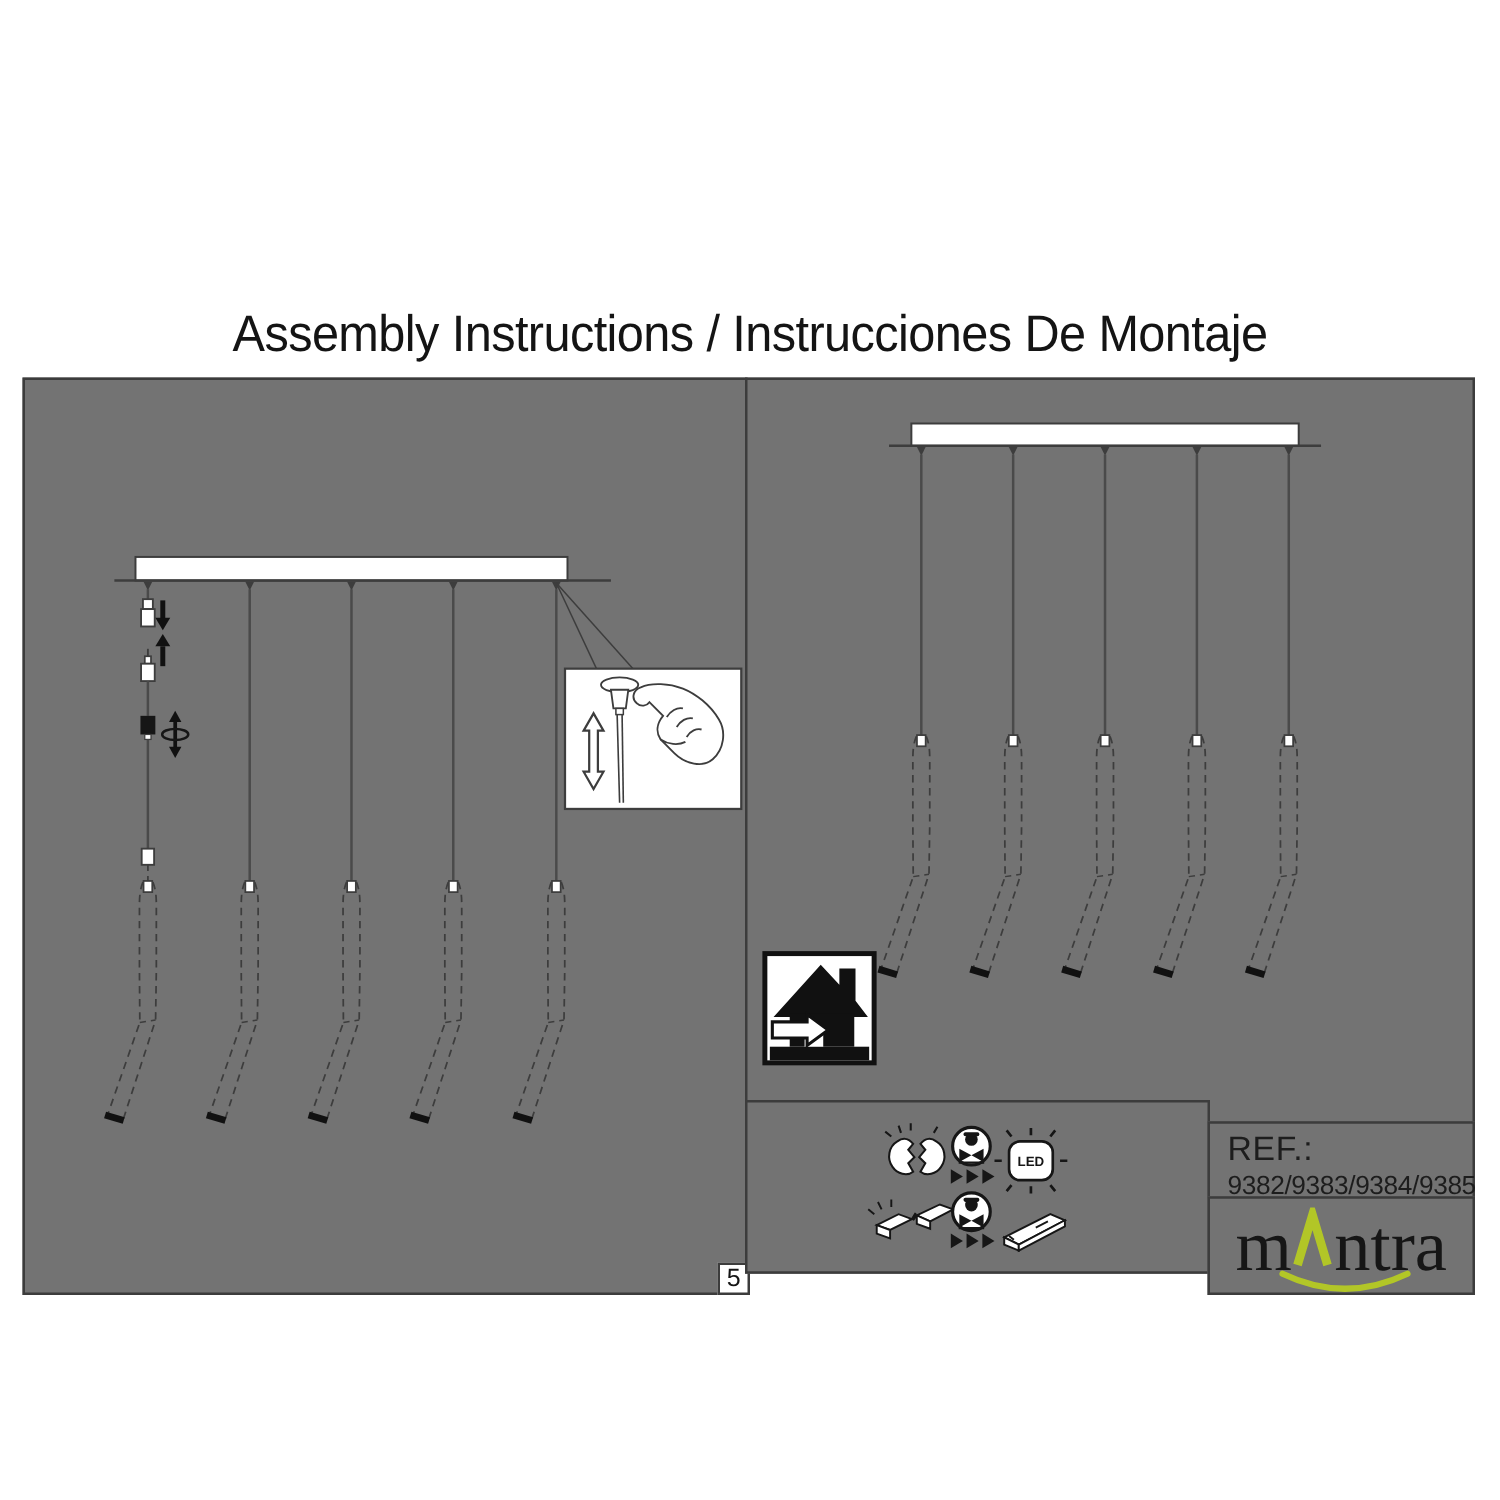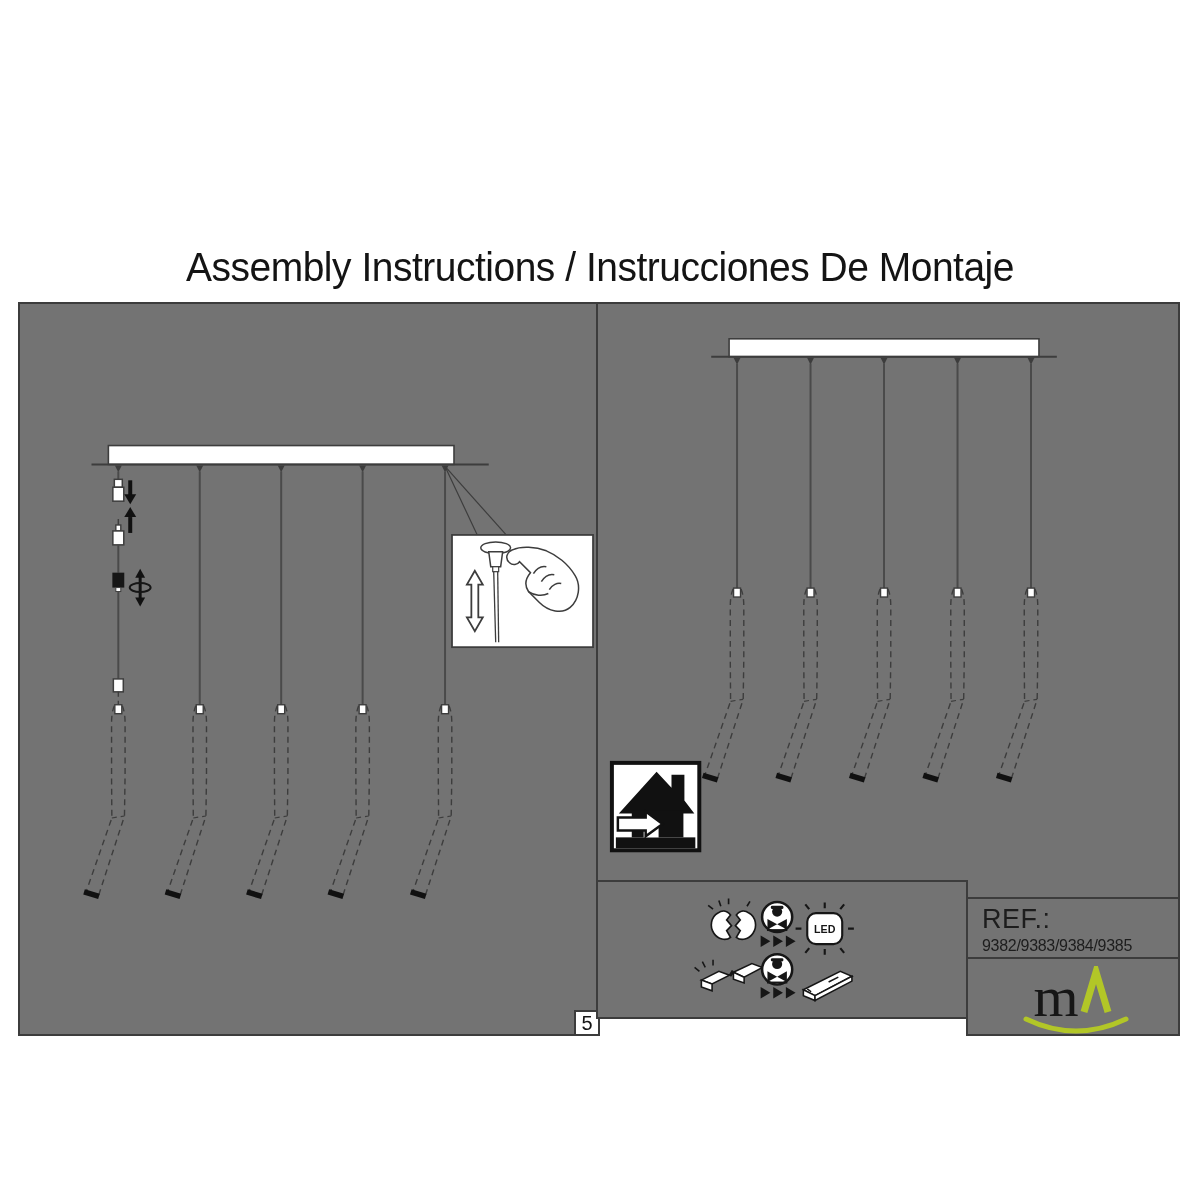--- a/index.html
+++ b/index.html
@@ -10,21 +10,21 @@
   #left-panel{left:18px;top:258px;width:580px;height:734px;}
   #right-panel{left:596px;top:258px;width:584px;height:597px;}
   #icons-panel{left:596px;top:836px;width:372px;height:139px;}
   #ref-panel{left:966px;top:853px;width:214px;height:62px;padding:5px 0 0 14px;}
   #brand-panel{left:966px;top:913px;width:214px;height:79px;}
   .panel-svg{position:absolute;left:0;top:0;width:100%;height:100%;}
   .pagenum{position:absolute;left:554px;top:-2px;width:26px;height:26px;border:2px solid #3c3c3c;
            box-sizing:border-box;text-align:center;font-size:20px;line-height:22px;color:#141414;background:#fff;}
   #left-panel .pagenum{top:706px;}
   .ref-label{font-size:27px;color:#1d1d1d;letter-spacing:.5px;}
-  .ref-value{font-size:16px;color:#1d1d1d;margin-top:2px;letter-spacing:-.3px;}
+  .ref-value{font-size:21px;color:#1d1d1d;margin-top:2px;letter-spacing:-.3px;}
   .brand{position:relative;width:100%;height:100%;display:flex;align-items:center;justify-content:center;}
   .brand-line{display:flex;align-items:baseline;font-family:"Liberation Serif",serif;font-size:58px;color:#161616;}
   .brand-caret{display:inline-block;width:34px;height:50px;vertical-align:-4px;}
   .brand-arc{position:absolute;left:52px;top:56px;width:112px;height:24px;}
   svg text{font-family:"Liberation Sans",sans-serif;}
 </style>
 </head>
 <body>
 
 <div class="page">
@@ -221,20 +221,21 @@
     <div class="ref-value">9382/9383/9384/9385</div>
   </div>
 
   <div class="box" id="brand-panel">
     <div class="brand">
       <div class="brand-line">
         <span>m</span>
           <svg class="brand-caret" viewBox="0 0 34 50">
           <path d="M 5,46 L 17,6 L 29,46" fill="none" stroke="#b2c627" stroke-width="7"></path>
         </svg>
+          <span>ntra</span>
       </div>
       <svg class="brand-arc" viewBox="0 0 112 24">
         <path d="M 6,4 Q 56,28 106,4" fill="none" stroke="#b2c627" stroke-width="5" stroke-linecap="round"></path>
       </svg>
     </div>
   </div>
 
 </div>
 
 </body></html>

